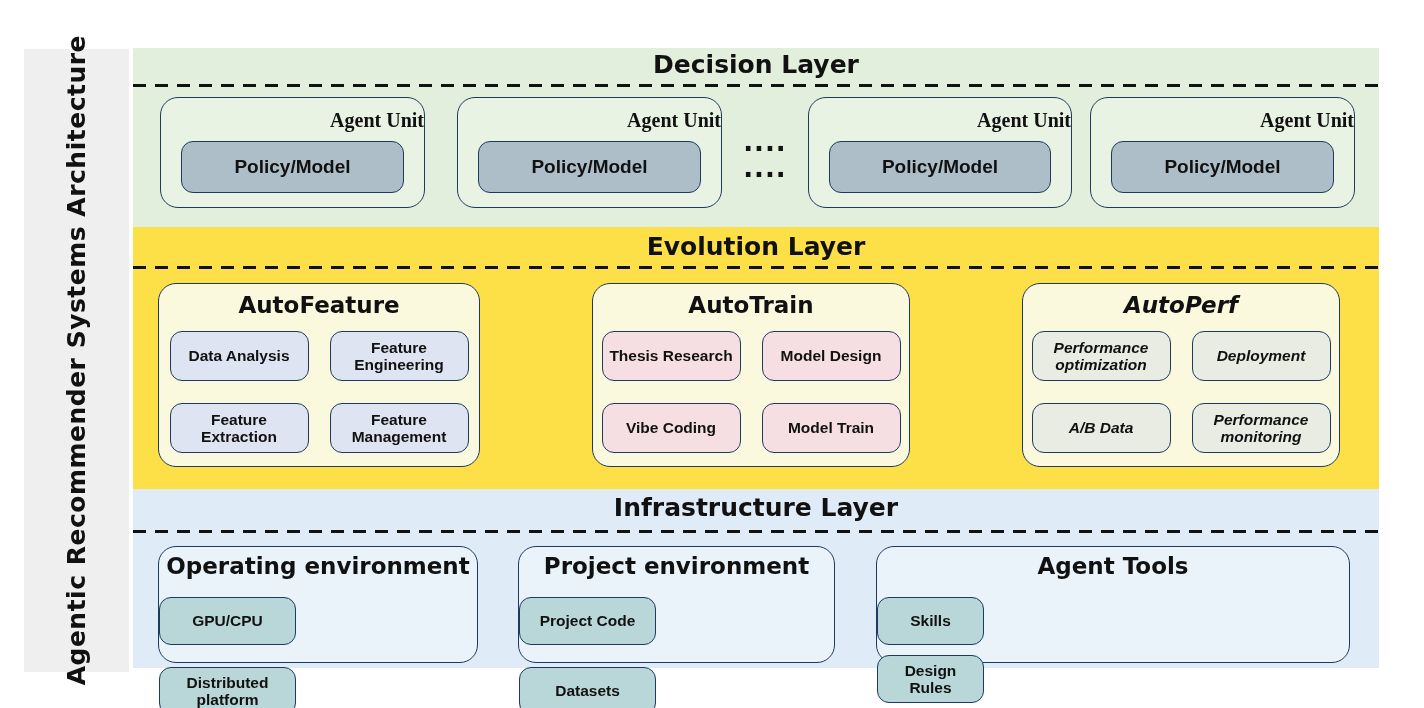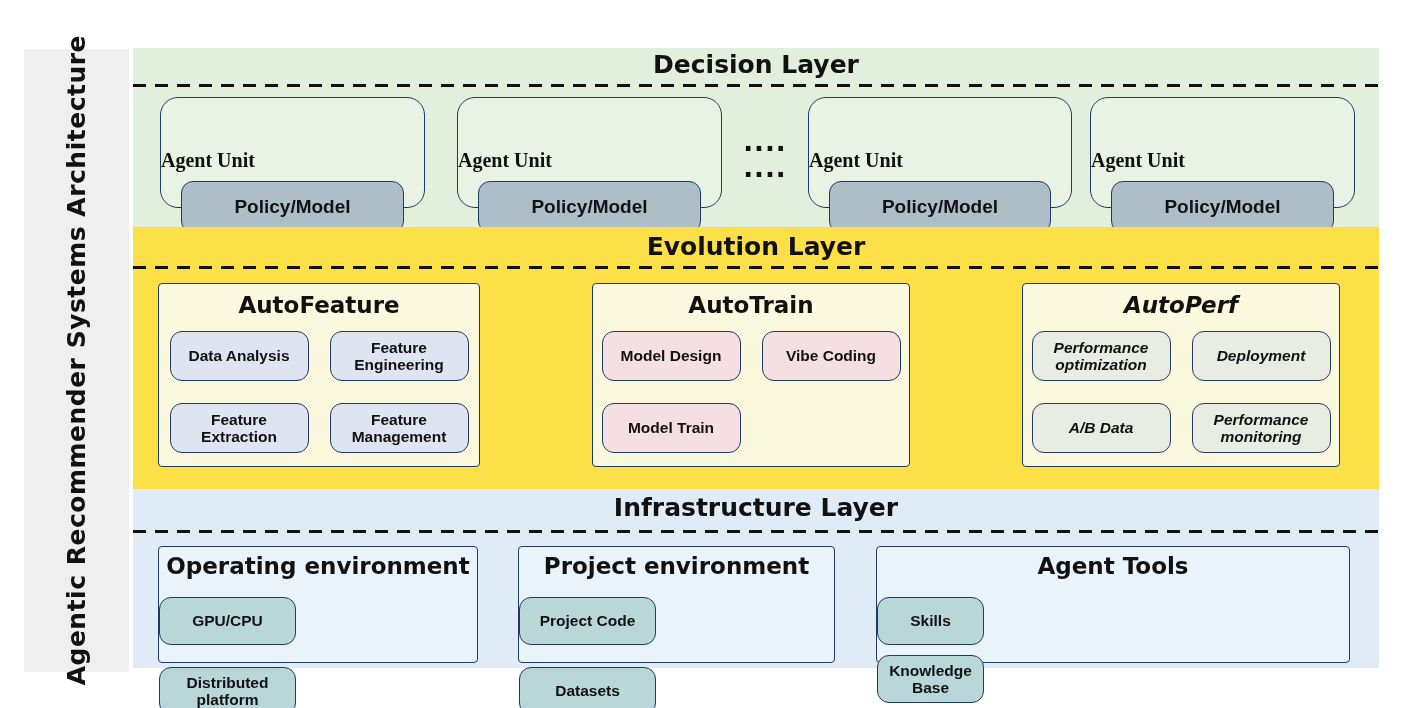--- a/index.html
+++ b/index.html
@@ -24,31 +24,31 @@
   .divider{position:absolute;left:0;right:0;height:3px;
            background:repeating-linear-gradient(90deg,#111 0 13px,transparent 13px 22px);}
   .layer-decision .divider{top:36px;}
   .layer-evolution .divider{top:39px;}
   .layer-infrastructure .divider{top:41px;}
 
   
   .agent-unit{position:absolute;top:49px;height:111px;box-sizing:border-box;
               background:#e9f3e4;border:1.8px solid #1e3a5f;border-radius:18px;
               padding-top:11px;}
-  .agent-unit-title{text-align:left;font-family:"Liberation Serif", serif;
-                    font-size:20px;font-weight:700;margin-top:40px;}
+  .agent-unit-title{text-align:right;font-family:"Liberation Serif", serif;
+                    font-size:20px;font-weight:700;}
   .policy-box{margin:9px 20px 0;height:52px;box-sizing:border-box;
               background:#adbec8;border:1.8px solid #1e3a5f;border-radius:12px;
               display:flex;align-items:center;justify-content:center;
               font-family:"Liberation Sans", sans-serif;font-size:19px;font-weight:700;}
   .dots{position:absolute;top:81px;left:598px;width:68px;text-align:center;
         font-size:26px;font-weight:700;line-height:26px;letter-spacing:1px;}
 
   
-  .module{position:absolute;box-sizing:border-box;border:1.8px solid #1e3a5f;border-radius:4px;}
+  .module{position:absolute;box-sizing:border-box;border:1.8px solid #1e3a5f;border-radius:18px;}
   .layer-evolution .module{top:56px;height:184px;background:#fbf9dd;padding-top:6px;}
   .layer-infrastructure .module{top:57px;height:117px;background:#eaf2fa;padding-top:5px;}
   .module-title{text-align:center;font-size:23px;font-weight:700;line-height:30px;}
   .layer-infrastructure .module-title{line-height:28px;}
 
   .chip-grid{display:grid;justify-content:center;margin-top:11px;
              grid-template-columns:139px 139px;gap:22px 21px;}
   .chip-row{display:flex;justify-content:center;margin-top:17px;gap:22px;flex-direction:column;}
   .chip-row.tools{gap:10px;}
   .chip{box-sizing:border-box;height:50px;border:1.8px solid #1e3a5f;border-radius:12px;
@@ -104,20 +104,21 @@
         <div class="chip chip-lavender">Data Analysis</div>
         <div class="chip chip-lavender">Feature Engineering</div>
         <div class="chip chip-lavender">Feature Extraction</div>
         <div class="chip chip-lavender">Feature Management</div>
       </div>
     </div>
 
     <div class="module" style="left:459px;width:318px;">
       <div class="module-title">AutoTrain</div>
       <div class="chip-grid">
+        <div class="chip chip-pink">Thesis Research</div>
         <div class="chip chip-pink">Model Design</div>
         <div class="chip chip-pink">Vibe Coding</div>
         <div class="chip chip-pink">Model Train</div>
       </div>
     </div>
 
     <div class="module" style="left:889px;width:318px;font-style:italic;">
       <div class="module-title">AutoPerf</div>
       <div class="chip-grid">
         <div class="chip chip-sage">Performance optimization</div>
@@ -145,18 +146,19 @@
       <div class="chip-row">
         <div class="chip chip-teal">Project Code</div>
         <div class="chip chip-teal">Datasets</div>
       </div>
     </div>
 
     <div class="module" style="left:743px;width:474px;">
       <div class="module-title">Agent Tools</div>
       <div class="chip-row tools">
         <div class="chip chip-teal">Skills</div>
+        <div class="chip chip-teal">Design Rules</div>
         <div class="chip chip-teal">Knowledge Base</div>
       </div>
     </div>
   </div>
 
 </div>
 
 </body></html>

